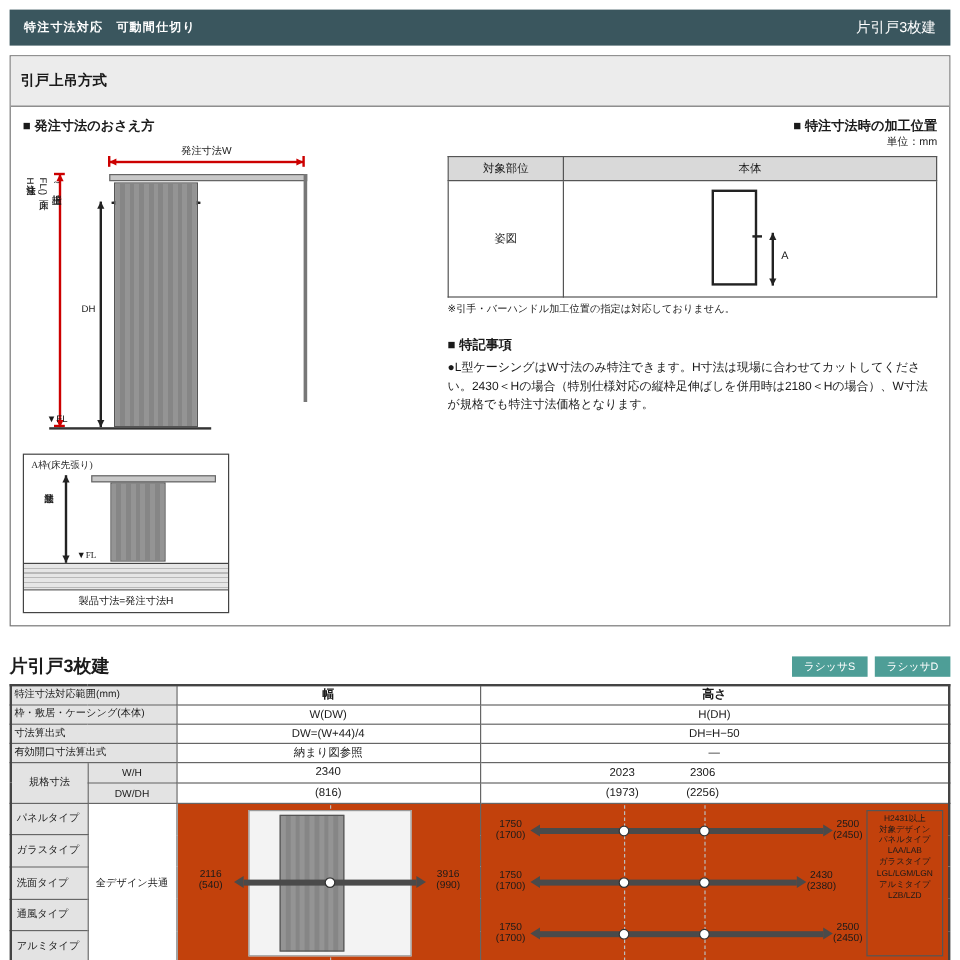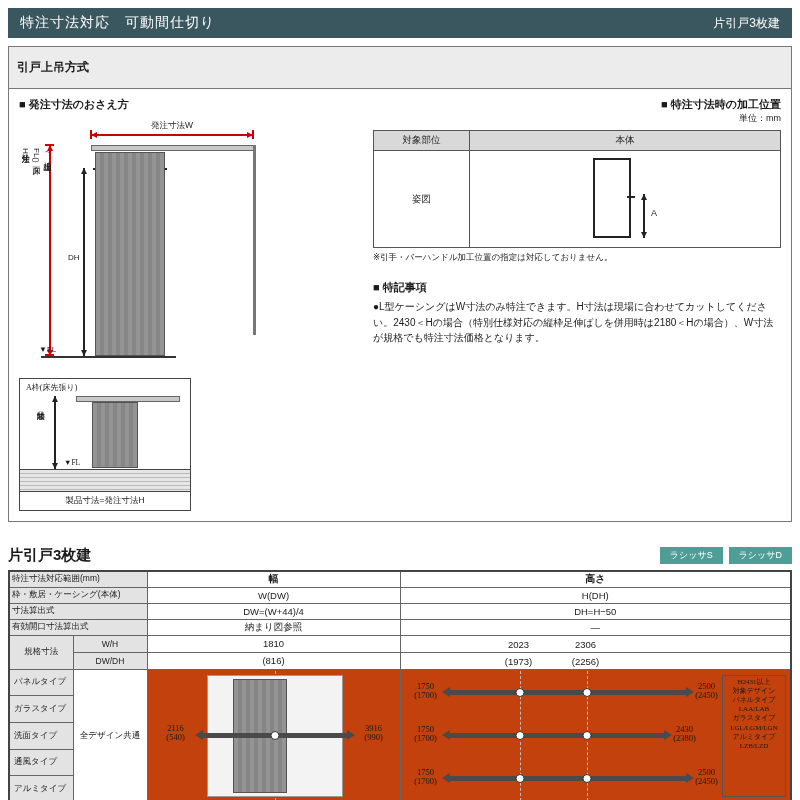--- a/index.html
+++ b/index.html
@@ -1,19 +1,19 @@
 <!DOCTYPE html>
 <html><head>
 <meta charset="utf-8">
 <style>
   html,body{margin:0;padding:0;width:800px;height:800px;overflow:hidden;background:#fff;
     font-family:"Liberation Sans","DejaVu Sans",sans-serif;color:#1a1a1a;}
   .topbar{margin:8px 8px 0;height:30px;background:#3a565e;color:#fff;display:flex;
     align-items:center;justify-content:space-between;padding:0 12px;box-sizing:border-box;}
-  .topbar-title{font-size:14px;font-weight:normal;letter-spacing:1px;}
+  .topbar-title{font-size:10px;font-weight:bold;letter-spacing:1px;}
   .topbar-right{font-size:12px;}
 
   .main-box{margin:8px 8px 0;border:1px solid #777;}
   .section-head{background:#ececec;border-bottom:1px solid #777;font-size:12px;font-weight:bold;padding:12px 8px;}
   .section-body{display:flex;padding:8px 10px 10px;}
   .left-col{width:342px;flex:none;}
   .right-col{flex:1;padding-left:12px;}
   .sub-title{font-size:11px;font-weight:bold;}
 
   
@@ -60,21 +60,21 @@
   .notes-body{font-size:10px;line-height:1.55;margin-top:4px;}
 
   .bottom{margin:24px 8px 0;}
   .bottom-head{display:flex;align-items:center;margin-bottom:5px;}
   .bottom-title{flex:1;font-size:15px;font-weight:bold;}
   .badge{background:#4e9e97;color:#fff;font-size:9px;padding:2px 10px;margin-left:6px;}
 
   .spec-table{border-collapse:collapse;table-layout:fixed;width:784px;border:2px solid #444;}
   .spec-table td{border:1px solid #666;font-size:9px;padding:0 2px;overflow:hidden;box-sizing:border-box;}
   .spec-table tr.hr td{height:16px;}
-  .spec-table tr.dr td{height:26px;font-family:Liberation Serif, serif;}
+  .spec-table tr.dr td{height:26px;}
   td.lab{background:#e3e3e3;font-size:8.5px;white-space:nowrap;}
   td.c{text-align:center;}
   td.val{text-align:center;font-size:9.5px;background:#fff;}
   td.val.bold{font-weight:bold;font-size:10px;}
   td.typ{padding-left:4px;}
   td.common{font-size:8.5px;}
   td.hpos{padding:0;}
   .hpos-in{position:relative;height:16px;}
   .hpos-in span{position:absolute;top:50%;transform:translate(-50%,-50%);font-size:9.5px;}
   td.diagcell{padding:1px;background:#c2410c;}
@@ -213,21 +213,21 @@
         <td class="val">DH=H−50</td>
       </tr>
       <tr class="hr">
         <td colspan="2" class="lab">有効開口寸法算出式</td>
         <td class="val">納まり図参照</td>
         <td class="val">―</td>
       </tr>
       <tr class="hr">
         <td rowspan="2" class="lab c">規格寸法</td>
         <td class="lab c">W/H</td>
-        <td class="val">1810</td>
+        <td class="val">2340</td>
         <td class="hpos">
           <div class="hpos-in">
             <span style="left:118px">2023</span>
             <span style="left:185px">2306</span>
           </div>
         </td>
       </tr>
       <tr class="hr">
         <td class="lab c">DW/DH</td>
         <td class="val">(816)</td>

